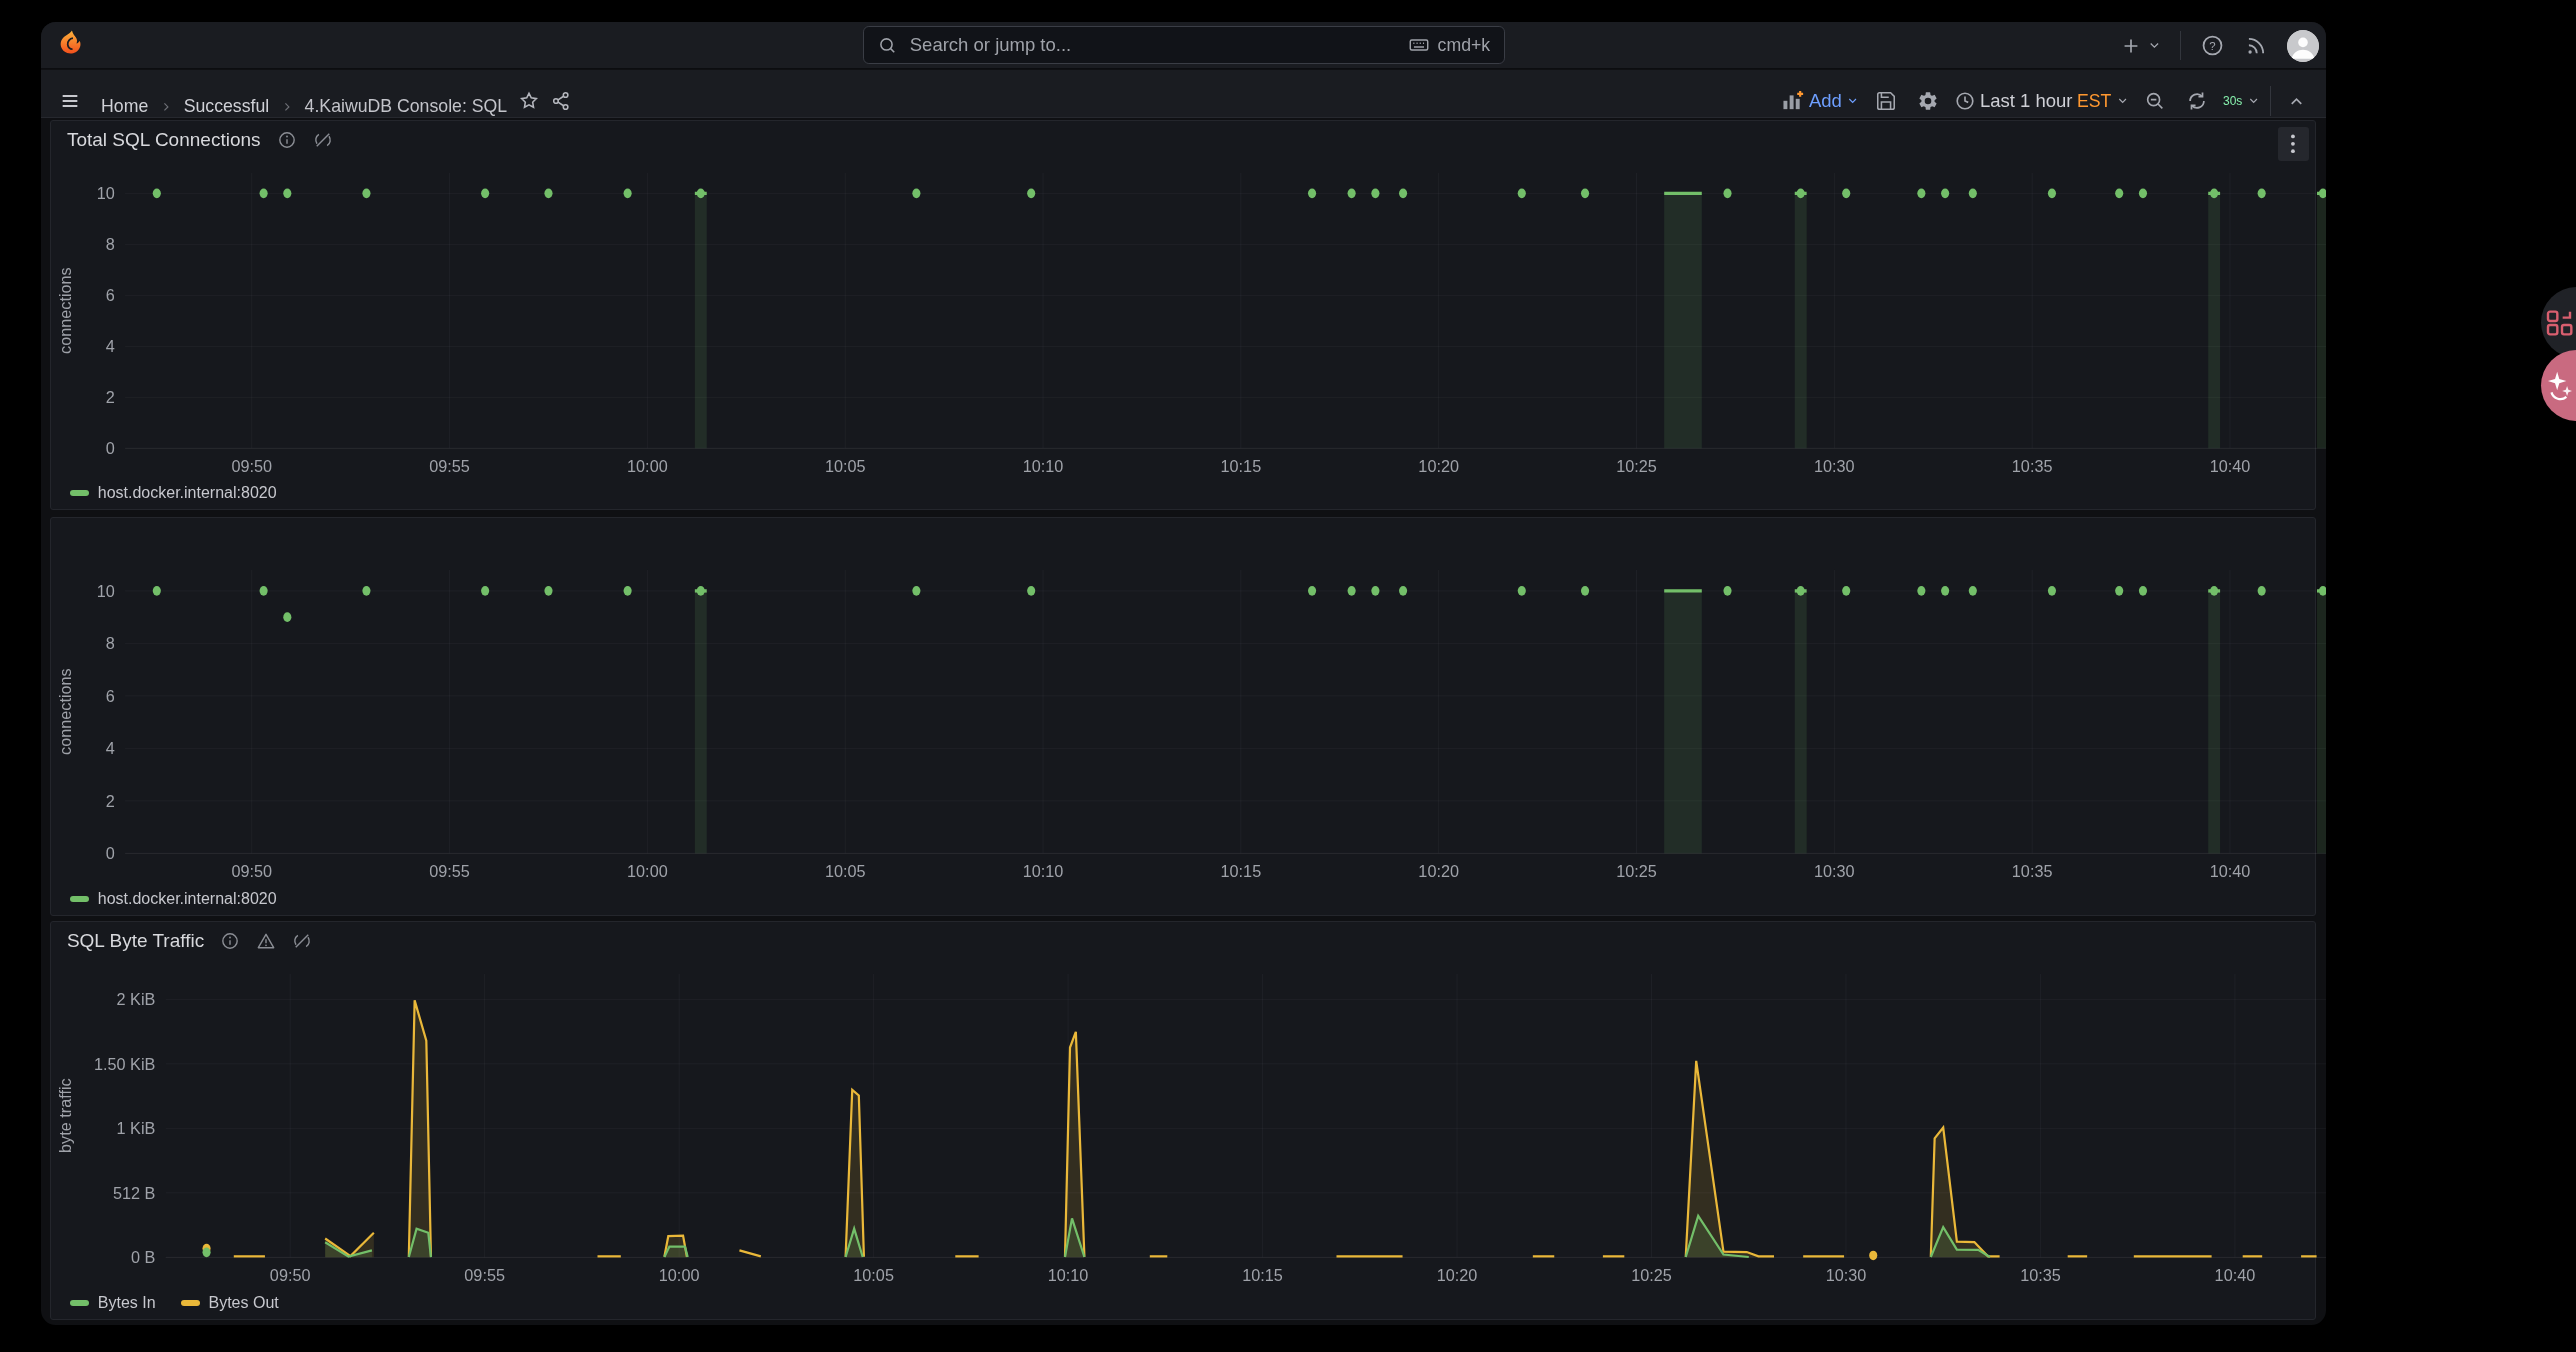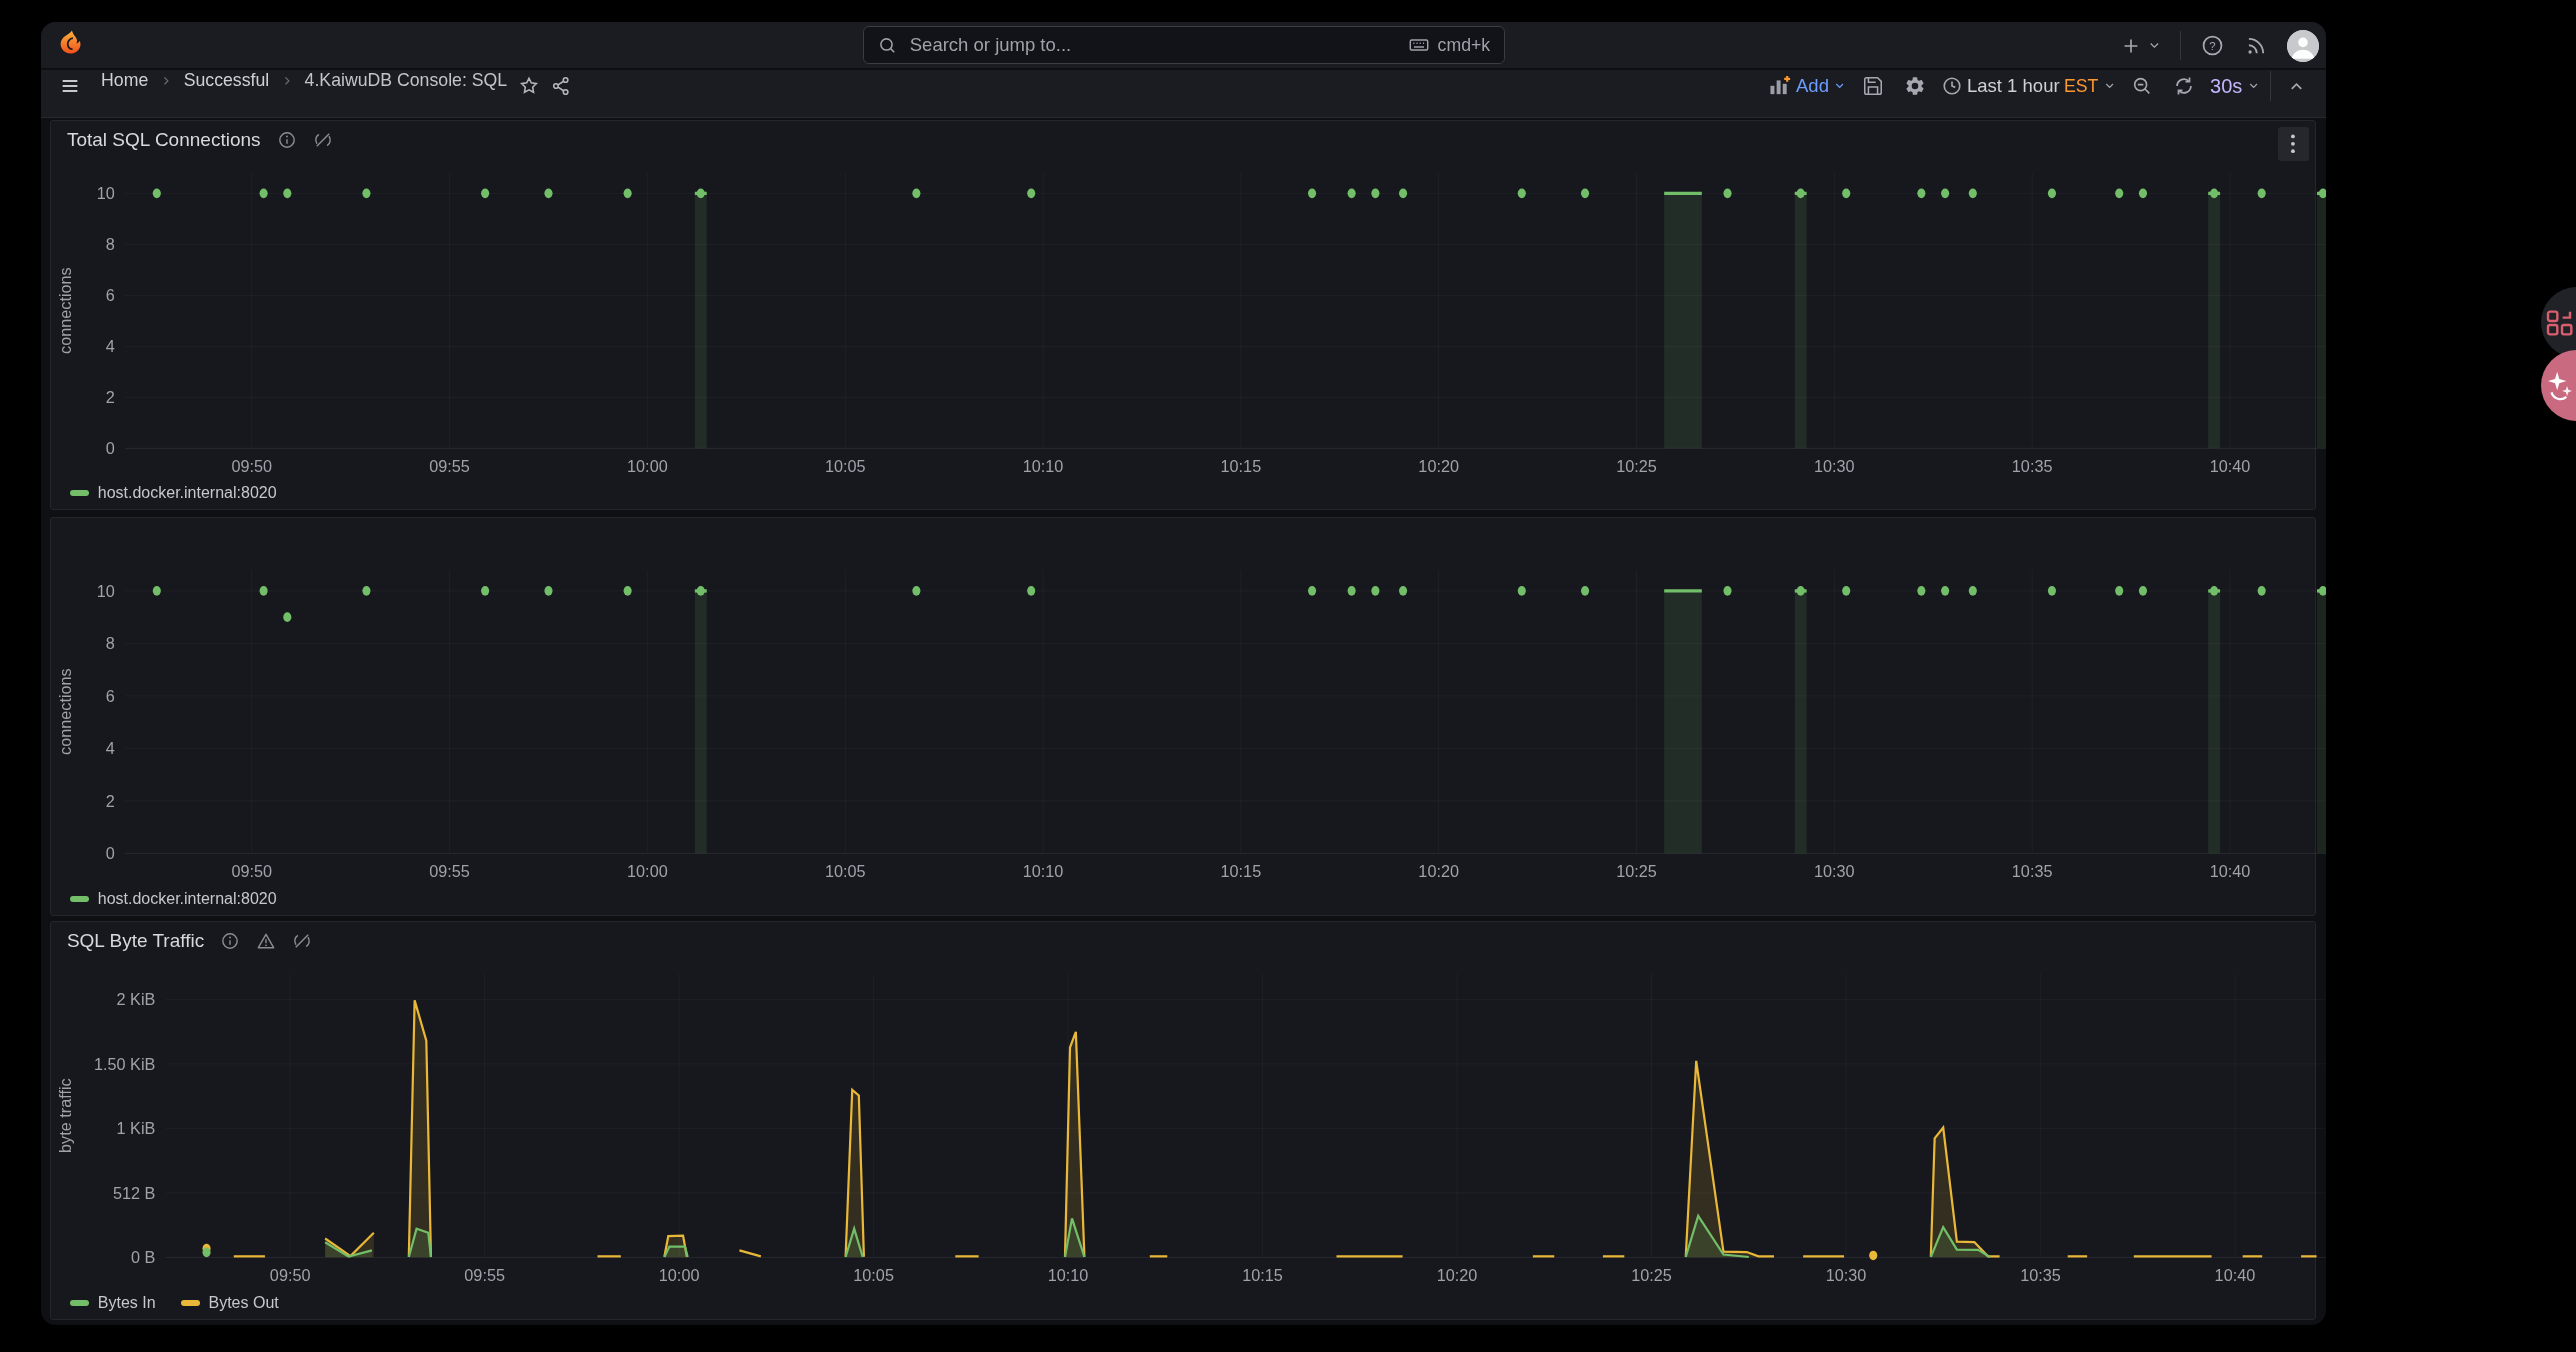--- a/index.html
+++ b/index.html
@@ -11,31 +11,31 @@
   .logo{position:absolute;left:14.8px;top:7.4px;width:31px;height:31px;}
   .search{position:absolute;left:50%;top:4.4px;transform:translateX(-50%);width:642px;height:38px;background:#111318;border:0.7px solid #3a3d45;border-radius:5.9px;display:flex;align-items:center;padding:0 13.3px;color:#9fa2a9;}
   .search input{flex:1;background:transparent;border:none;outline:none;color:#9fa2a9;font-size:18.5px;margin-left:10.3px;}
   .search input::placeholder{color:#9fa2a9;opacity:1;}
   .shortcut{display:flex;align-items:center;gap:7.4px;font-size:17.7px;color:#9fa2a9;}
   .nav-right{position:absolute;right:7.4px;top:0;height:47px;display:flex;align-items:center;gap:19px;}
   .navbtn{display:flex;align-items:center;gap:4.4px;cursor:pointer;}
   .vdiv{width:0.7px;height:29.5px;background:#33363d;}
   .avatar{width:32px;height:32px;border-radius:50%;overflow:hidden;background:#c8c9cc;}
   
-  .toolbar{position:absolute;top:48px;left:0;right:0;height:48px;background:#1a1c21;border-bottom:0.7px solid #26282e;display:flex;align-items:flex-start;padding:0 13.3px;color:#cfd0d6;font-size:17.7px;}
+  .toolbar{position:absolute;top:48px;left:0;right:0;height:48px;background:#1a1c21;border-bottom:0.7px solid #26282e;display:flex;align-items:flex-end;padding:0 13.3px;color:#cfd0d6;font-size:17.7px;}
   .crumbs{display:flex;align-items:center;gap:11.8px;margin-left:14.8px;}
   .crumb{color:#d0d1d7;cursor:pointer;}
   .crumb.current{color:#c3c4ca;}
   .crumb-sep{color:#6e7077;display:flex;align-items:center;}
   .tb-iconbtn{display:flex;align-items:center;justify-content:center;width:32px;height:32px;border-radius:4.4px;cursor:pointer;}
   .tb-right{margin-left:auto;display:flex;align-items:center;gap:10px;}
   .addlbl{color:#6e9fff;font-size:18.5px;}
   .tz{color:#ff9830;font-size:17.7px;}
   .timelbl{color:#cfd0d6;font-size:18.5px;}
-  .interval{color:#c4b5fd;font-size:20px;}
+  .interval{color:#86efac;font-size:12px;}
   
   .panel{position:absolute;left:8.9px;right:10.3px;background:#16181d;border:0.7px solid #24262c;border-radius:3px;}
   .panel-header{position:absolute;top:0;left:0;right:0;height:37px;display:flex;align-items:center;padding-left:16px;gap:16px;}
   .panel-title{font-size:19px;font-weight:500;color:#d8d9dd;}
   .phicon{display:flex;align-items:center;opacity:.85;}
   .chart{position:absolute;left:4.4px;right:4.4px;top:37px;bottom:29.5px;}
   .legend{position:absolute;left:19px;bottom:4.4px;height:23.6px;display:flex;align-items:center;gap:25px;font-size:16px;color:#c7c8ce;}
   .legend-item{display:flex;align-items:center;gap:8.9px;cursor:pointer;}
   .legend-item i{display:inline-block;width:19px;height:5.9px;border-radius:3px;}
   .kebab{position:absolute;top:5.9px;right:5.9px;width:31px;height:34px;background:#25272d;border-radius:3px;display:flex;align-items:center;justify-content:center;cursor:pointer;}

